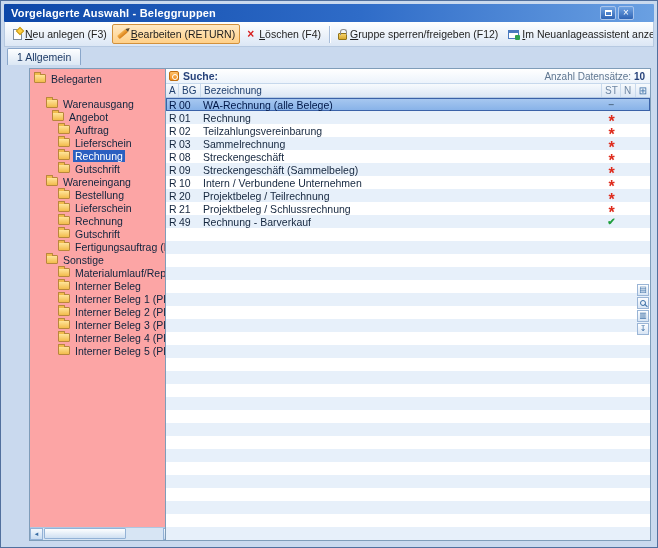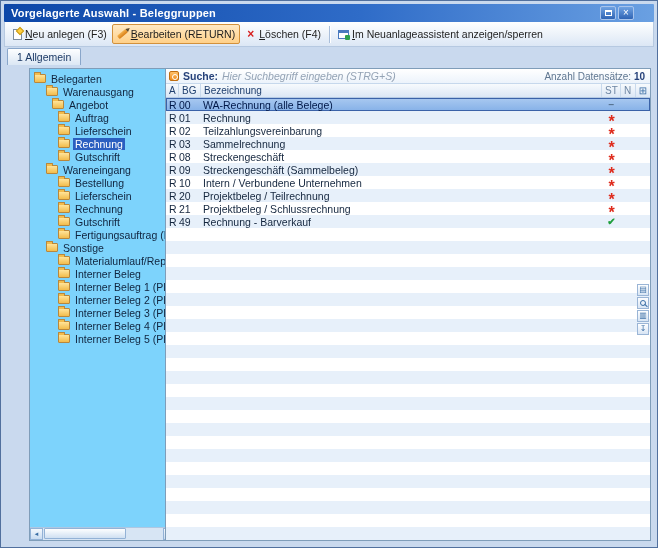--- a/index.html
+++ b/index.html
@@ -41,21 +41,21 @@
 
   
   .tabstrip{height:19px;flex:none;display:flex;align-items:center;padding-left:3px}
   .tab{height:17px;padding:2px 9px 0;font-size:10.5px;color:#1C3A66;
     background:linear-gradient(#FDFEFF,#DBE7F4);border:1px solid #89A6CA;border-bottom:none;border-radius:2px 2px 0 0;cursor:default}
 
   
   .main{flex:1;position:relative}
 
   
-  .tree-panel{position:absolute;left:25px;top:2px;width:148px;bottom:3px;background:#7dd3fc;
+  .tree-panel{position:absolute;left:25px;top:2px;width:148px;bottom:3px;background:#fca5a5;
     border:1px solid #7F9DB9;overflow:hidden;font-size:10.5px}
   .tree-items{padding-top:3px}
   .titem{height:13px;display:flex;align-items:center;white-space:nowrap;color:#10243E;cursor:default}
   .titem .tlabel{padding:0 2px}
   .titem.sel .tlabel{background:#2B5FC0;color:#fff}
   .folder{width:12px;height:9px;background:linear-gradient(#FFE49A,#F2BC4C);border:1px solid #B9873B;
     border-radius:1px;margin-right:3px;position:relative;flex:none}
   .folder::before{content:'';position:absolute;top:-3px;left:-1px;width:5px;height:2px;background:#F2BC4C;
     border:1px solid #B9873B;border-bottom:none;border-radius:1px 1px 0 0}
   .hscroll{position:absolute;left:0;right:0;bottom:0;height:13px;background:#D7E5F4;border-top:1px solid #AEC7E2;display:flex;align-items:stretch}
@@ -130,41 +130,45 @@
     <button class="tbtn active">
       <span class="ic ic-edit"></span>
       <span class="lbl">Bearbeiten (RETURN)</span>
     </button>
     <button class="tbtn">
       <span class="ic ic-del">×</span>
       <span class="lbl">Löschen (F4)</span>
     </button>
     <span class="sep"></span>
     <button class="tbtn">
+      <span class="ic ic-lock"></span>
+      <span class="lbl">Gruppe sperren/freigeben (F12)</span>
+    </button>
+    <button class="tbtn">
       <span class="ic ic-wiz"></span>
       <span class="lbl">Im Neuanlageassistent anzeigen/sperren</span>
     </button>
 
   </div>
 
   <div class="tabstrip">
     <div class="tab">
       <span>1 Allgemein</span>
     </div>
   </div>
 
   <div class="main">
 
     <div class="tree-panel">
       <div class="tree-items" id="tree">
           <div class="titem" style="padding-left: 4px;">
             <span class="folder"></span>
             <span class="tlabel">Belegarten</span>
           </div>
-          <div class="titem" style="padding-left: 16px;">
+          <div class="titem" style="padding-left: 16px; margin-top: 12px;">
             <span class="folder"></span>
             <span class="tlabel">Warenausgang</span>
           </div>
           <div class="titem" style="padding-left: 22px;">
             <span class="folder"></span>
             <span class="tlabel">Angebot</span>
           </div>
           <div class="titem" style="padding-left: 28px;">
             <span class="folder"></span>
             <span class="tlabel">Auftrag</span>
@@ -245,21 +249,20 @@
           </span>
         <span class="sb-btn">►</span>
       </div>
     </div>
 
     <div class="grid-panel">
 
       <div class="search-row">
         <span class="search-icon"></span>
         <span class="search-label">Suche:</span>
-        <span class="search-placeholder">Hier Suchbegriff eingeben (STRG+S)</span>
         <span class="record-count">
           <span>Anzahl Datensätze:</span>
           <span class="cnt">10</span>
         </span>
       </div>
 
       <div class="ghead">
         <span class="hc hc-a">A</span>
         <span class="hc hc-bg">BG</span>
         <span class="hc hc-name">Bezeichnung</span>

